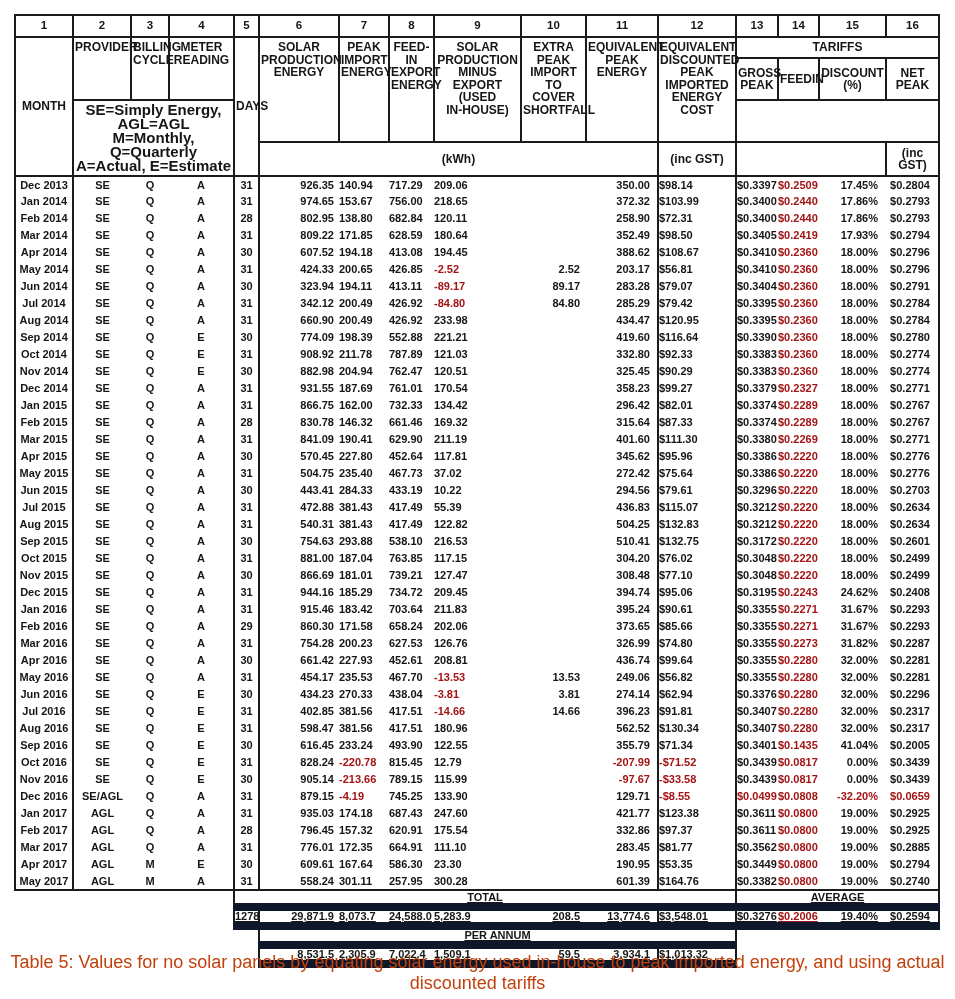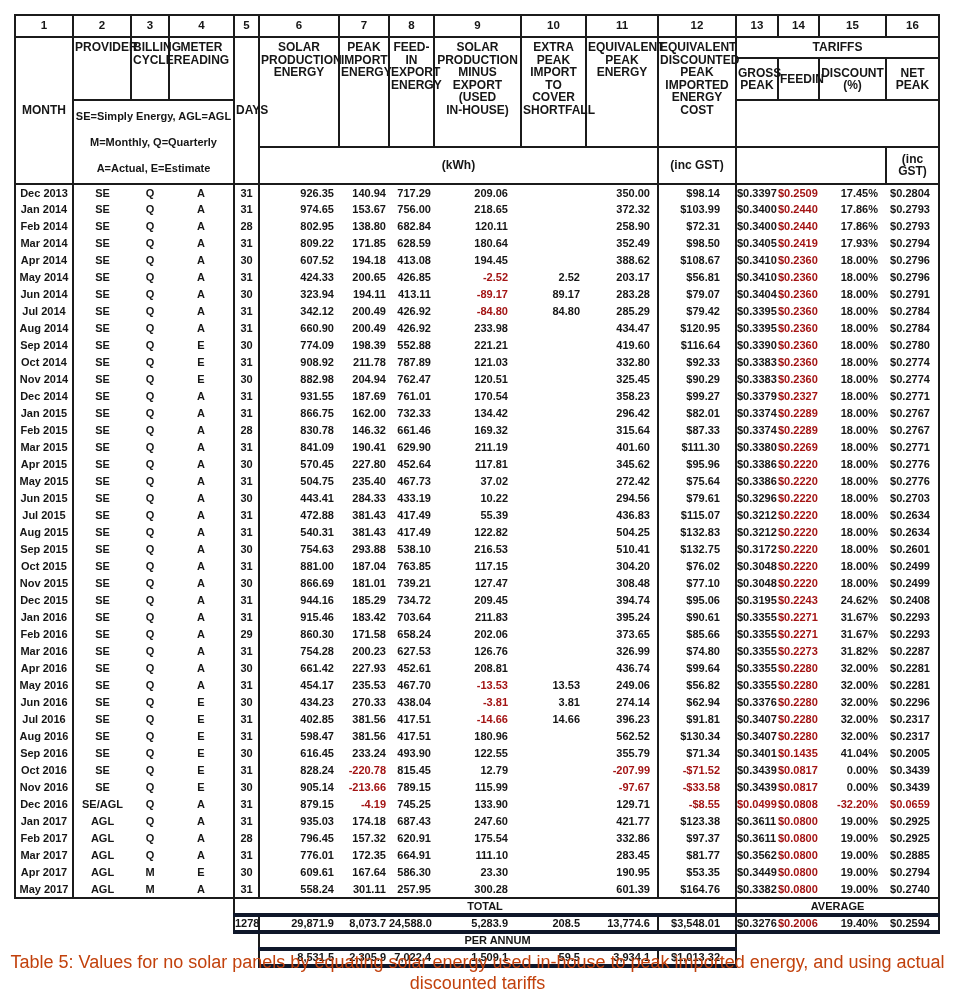--- a/index.html
+++ b/index.html
@@ -6,47 +6,47 @@
   body{width:955px;height:999px;font-family:"Liberation Sans",sans-serif;}
   .page{position:relative;width:955px;height:999px;background:#fff;}
   table.grid{position:absolute;left:14px;top:14px;width:924px;border-collapse:collapse;table-layout:fixed;}
   td{padding:0;margin:0;color:#161616;font-weight:bold;white-space:nowrap;line-height:1;vertical-align:middle;}
   
   .h{border:2px solid #1b1b1b;white-space:pre-line;text-align:center;font-size:12px;line-height:12.5px;padding:2px 1px;}
   .vtop{vertical-align:top;padding-top:3px;}
   tr.numrow{height:22px;}
   tr.numrow td{border:2px solid #1b1b1b;text-align:center;font-size:11.5px;}
   tr.h1{height:21px;} tr.h2{height:42px;} tr.h3{height:39px;} tr.h4{height:21px;margin-top:13px;}
-  .legend{font-size:11px;line-height:26px;}
+  .legend{font-size:15px;line-height:14px;}
   
   #data-body tr{height:17px;}
   #data-body td{font-size:11px;}
   #data-body td:nth-child(1){border-left:2px solid #1b1b1b;}
   #data-body td:nth-child(2){border-left:2px solid #1b1b1b;}
   #data-body td:nth-child(5){border-left:2px solid #1b1b1b;border-right:2px solid #1b1b1b;}
   #data-body td:nth-child(12){border-left:2px solid #1b1b1b;border-right:2px solid #1b1b1b;}
   #data-body td:nth-child(16){border-right:2px solid #1b1b1b;}
   
   .c0,.c1,.c2,.c3,.c4{text-align:center;}
   .c5{text-align:right;padding-right:5px;}
-  .c6{text-align:right;padding-right:3px;}
-  .c7{text-align:right;padding-right:3px;}
-  .c8{text-align:right;padding-right:13px;}
+  .c6{text-align:left;padding-right:3px;}
+  .c7{text-align:left;padding-right:3px;}
+  .c8{text-align:left;padding-right:13px;}
   .c9{text-align:right;padding-right:6px;}
   .c10{text-align:right;padding-right:7px;}
-  .c11{text-align:right;padding-right:15px;}
+  .c11{padding-right:15px;}
   .c12,.c13{text-align:right;padding-right:2px;font-size:10.5px;}
   .c14{text-align:right;padding-right:8px;font-size:10.5px;}
   .c15{text-align:center;padding-right:4px;font-size:10.5px;}
   .red{color:#a31414;}
   
   #foot-body tr{height:17px;}
   #foot-body td{font-size:11px;}
   .bt{border-top:2px solid #1b1b1b;}
-  .bb{border-bottom:4px solid #0f172a;}
+  .bb{border-bottom:8px solid #0f172a;text-decoration:underline;}
   .bl{border-left:2px solid #1b1b1b;}
   .br{border-right:2px solid #1b1b1b;}
   .lbl{text-align:center;font-size:11px;}
   .caption{position:absolute;left:0;top:952px;width:955px;text-align:center;font-size:18px;font-weight:normal;color:#c2410c;}
 </style>
 </head>
 <body>
 
 <div class="page">
   <table class="grid">

